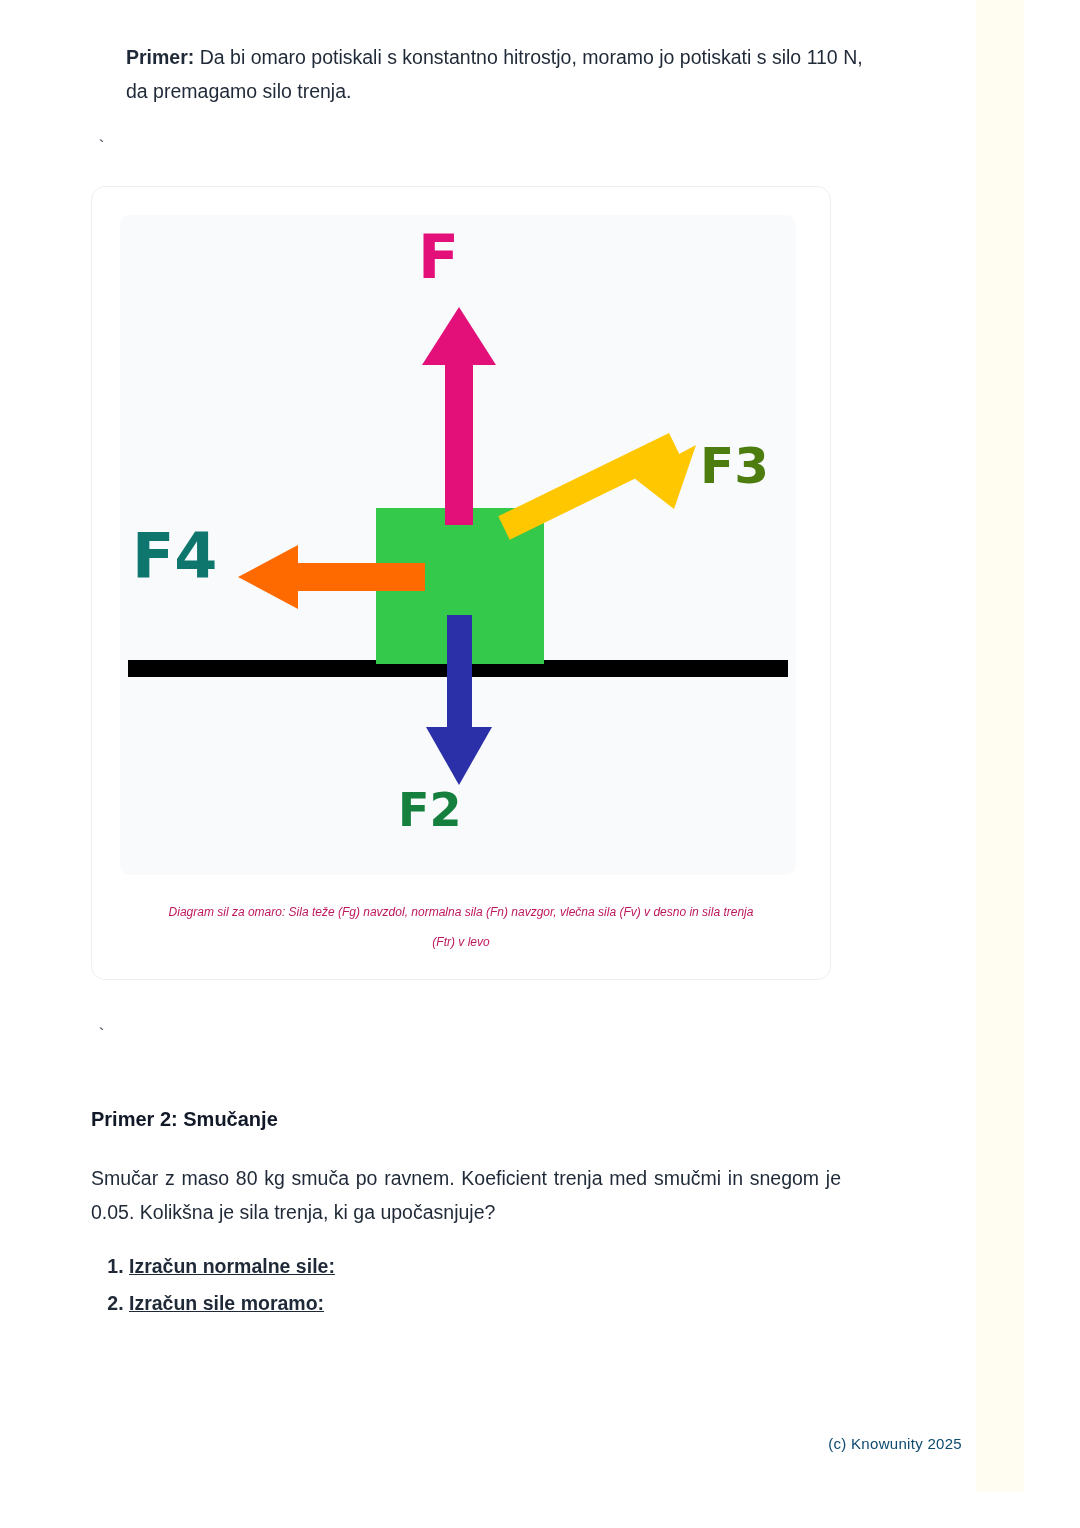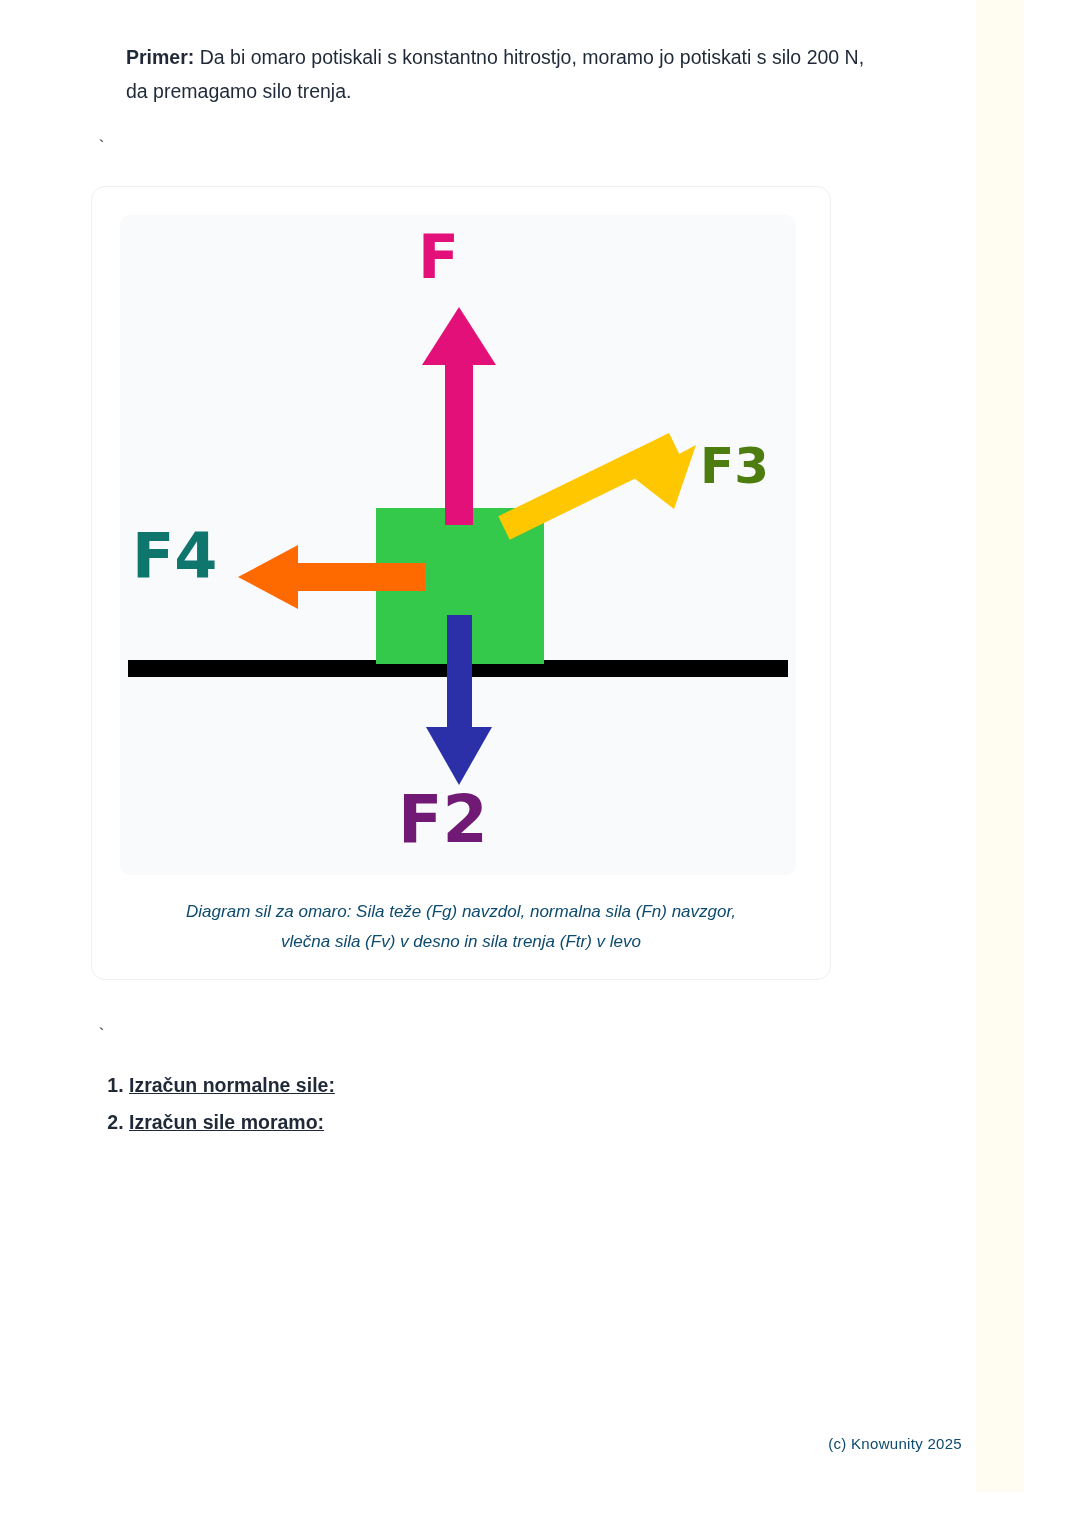--- a/index.html
+++ b/index.html
@@ -84,38 +84,38 @@
     width: 676px;
     height: 660px;
     background: #f8fafc;
     border-radius: 10px;
     position: relative;
     overflow: hidden;
   }
   .caption {
     margin-top: 22px;
     text-align: center;
-    font-size: 17px;
+    font-size: 12px;
     line-height: 30px;
     font-style: italic;
-    color: #0c4a6e;
+    color: #be185d;
     padding: 0 40px;
   }
 
   
   .diag-label {
     position: absolute;
     font-family: "DejaVu Sans", sans-serif;
     font-weight: 700;
     line-height: 1;
   }
   .lbl-F  { color: #e3107a; font-size: 60px; left: 298px; top: 12px; }
   .lbl-F3 { color: #4d7c0f; font-size: 50px; left: 580px; top: 226px; }
   .lbl-F4 { color: #0f766e; font-size: 62px; left: 12px; top: 310px; }
-  .lbl-F2 { color: #701a75; font-size: 65px; left: 278px; top: 572px; text-align: center; }
+  .lbl-F2 { color: #15803d; font-size: 46px; left: 278px; top: 572px; text-align: center; }
 
   
   .section-title {
     margin: 60px 0 0 0;
     font-size: 20px;
     font-weight: 700;
     color: #111827;
   }
   .body-par {
     margin: 30px 0 0 0;
@@ -165,21 +165,21 @@
 </style>
 </head>
 <body>
 
 <div class="page">
   <div class="page-inner">
     <div class="content">
 
 
       <p class="answer-par">
-        <b>Primer:</b><span> Da bi omaro potiskali s konstantno hitrostjo, moramo jo potiskati s silo 200 N, da premagamo silo trenja.</span>
+        <b>Primer:</b><span> Da bi omaro potiskali s konstantno hitrostjo, moramo jo potiskati s silo 110 N, da premagamo silo trenja.</span>
       </p>
 
       <div class="tick">`</div>
 
       <div class="figure-card">
         <div class="figure-inner">
 
           <svg width="676" height="660" viewBox="0 0 676 660" style="position:absolute;left:0;top:0;">
 
             <rect x="8" y="445" width="660" height="17" fill="#000000"></rect>
@@ -211,21 +211,23 @@
           <div class="diag-label lbl-F3">F3</div>
           <div class="diag-label lbl-F4">F4</div>
           <div class="diag-label lbl-F2">F2</div>
         </div>
 
         <div class="caption">Diagram sil za omaro: Sila teže (Fg) navzdol, normalna sila (Fn) navzgor, vlečna sila (Fv) v desno in sila trenja (Ftr) v levo</div>
       </div>
 
       <div class="tick" style="margin-top:46px;">`</div>
 
-
+      <div class="section-title">Primer 2: Smučanje</div>
+
+      <p class="body-par">Smučar z maso 80 kg smuča po ravnem. Koeficient trenja med smučmi in snegom je 0.05. Kolikšna je sila trenja, ki ga upočasnjuje?</p>
 
       <ol class="steps">
         <li>
           <span>Izračun normalne sile:</span>
         </li>
         <li>
           <span>Izračun sile moramo:</span>
         </li>
       </ol>
 

